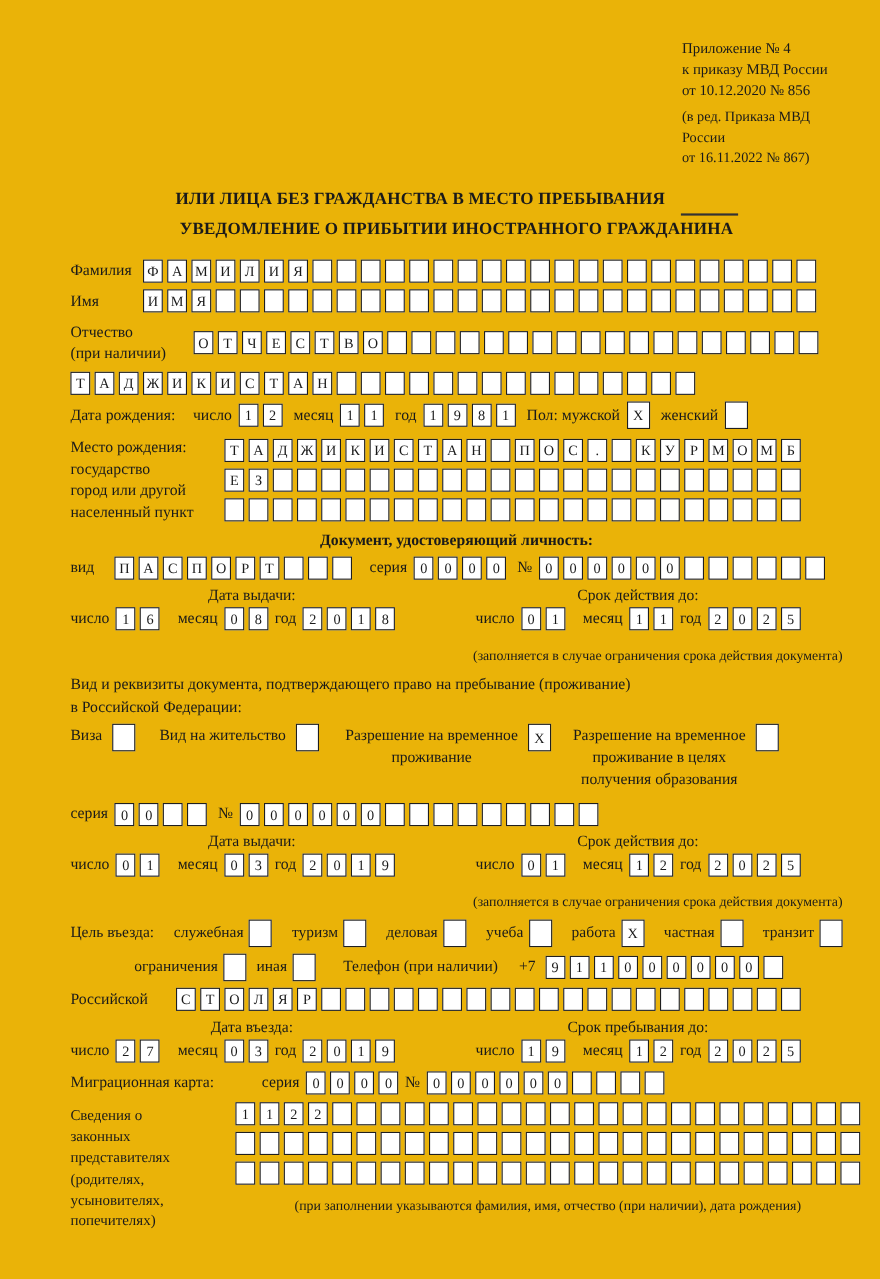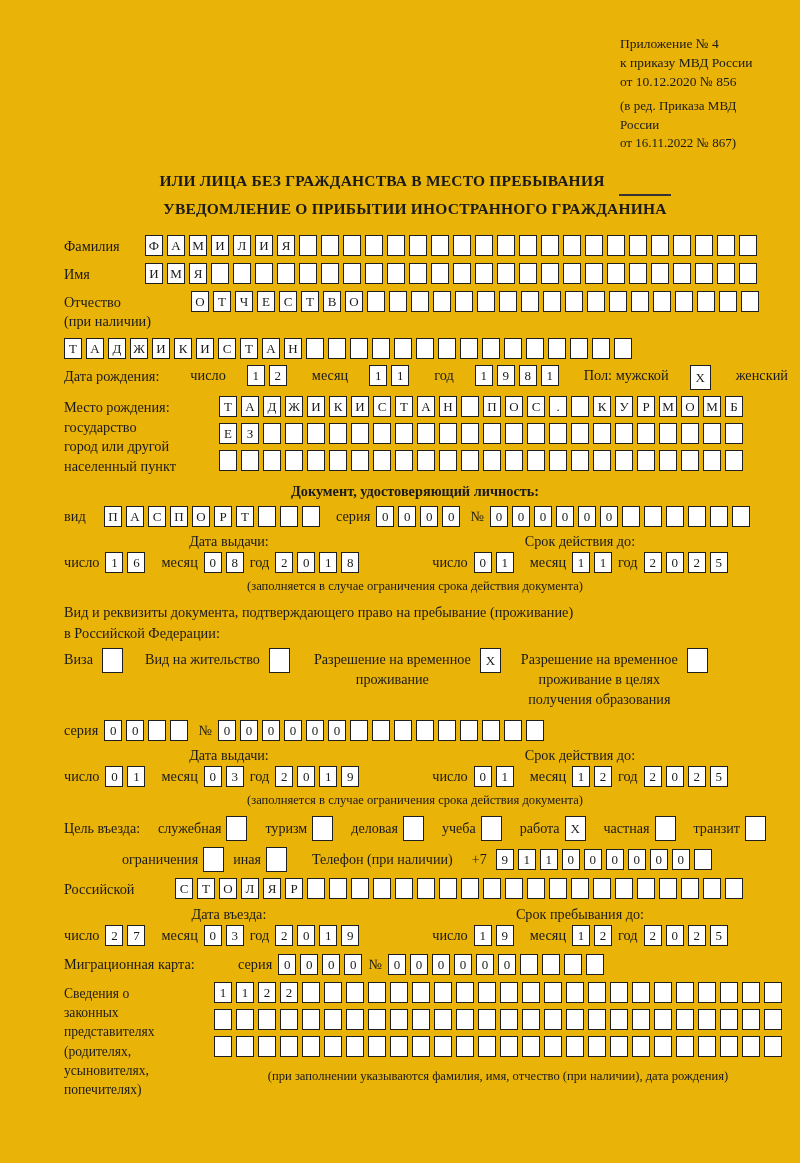--- a/index.html
+++ b/index.html
@@ -8,40 +8,40 @@
     padding:34px 34px 10px 64px;font-family:"Liberation Serif","DejaVu Serif",serif;
     color:#1a1a1a;overflow:hidden;
   }
   .pre{white-space:pre-line;}
   .hdr{margin-left:556px;font-size:13.5px;line-height:1.42;}
   .hdr-rev{font-size:13px;margin-top:6px;line-height:1.4;}
   .form-label{text-align:right;font-weight:bold;font-size:15px;margin-top:16px;letter-spacing:1px;}
   .title{margin-top:16px;text-align:center;font-weight:bold;font-size:15.5px;line-height:1.65;letter-spacing:.2px;}
   .blank{display:inline-block;width:52px;border-bottom:2px solid #333;margin-left:14px;}
   .sec{margin-top:18px;font-weight:bold;font-size:14.4px;letter-spacing:.1px;}
-  .row{display:flex;align-items:flex-start;margin-top:6px;gap:15px;}
+  .row{display:flex;align-items:center;margin-top:6px;}
   .lbl{font-size:14.3px;line-height:1.38;padding-top:2px;flex:0 0 auto;}
   .w66{width:66px;}.w112{width:112px;}.w96{width:96px;}.w140{width:140px;}.w150{width:150px;}
   .cells{display:flex;gap:4px;flex:0 0 auto;align-items:flex-start;}
   .cell{flex:0 0 auto;width:18px;height:21px;box-sizing:border-box;border:1.6px solid #1f1f1f;
         display:flex;align-items:center;justify-content:center;font-size:13px;line-height:1;background:#fff;}
   .cbx .cell{width:21px;height:25px;}
   .stack{display:flex;flex-direction:column;gap:6px;flex:1 1 auto;}
   .inlbl{font-size:14.3px;padding-top:2px;flex:0 0 auto;}
   .gap6{margin-left:6px;} .gap10{margin-left:10px;} .gap16{margin-left:16px;}
   .dochead{margin-top:6px;text-align:center;font-weight:bold;font-size:14.3px;}
   .vrow{display:flex;align-items:flex-start;margin-top:6px;font-size:14.3px;}
   .dpair{display:flex;margin-top:6px;}
   .dcol{display:flex;flex-direction:column;}
   .dcol.left{width:47%;}
   .dcol.right{width:53%;}
   .dtitle{text-align:center;font-size:14.2px;margin-bottom:2px;}
   .dline{display:flex;align-items:flex-start;gap:6px;font-size:14.3px;}
   .dline .txt{padding-top:2px;}
-  .note{text-align:center;font-size:12.6px;margin-top:6px;}
+  .note{text-align:right;font-size:12.6px;margin-top:16px;}
   .intro{margin-top:8px;font-size:14.3px;line-height:1.45;}
   .cbrow{display:flex;align-items:flex-start;margin-top:5px;font-size:14.2px;}
   .cb-item{display:flex;align-items:flex-start;gap:9px;}
   .cb-text{line-height:1.4;padding-top:2px;}
   .center{text-align:center;}
   .purpose{display:flex;align-items:center;justify-content:space-between;margin-top:8px;font-size:14.1px;}
   .opt{display:flex;align-items:center;gap:5px;}
   .purpose2{display:flex;align-items:center;margin-top:6px;font-size:14.1px;gap:9px;margin-left:58px;}
   .legal{display:flex;margin-top:7px;}
   .legal-note{font-size:12.6px;margin-top:6px;text-align:center;}

